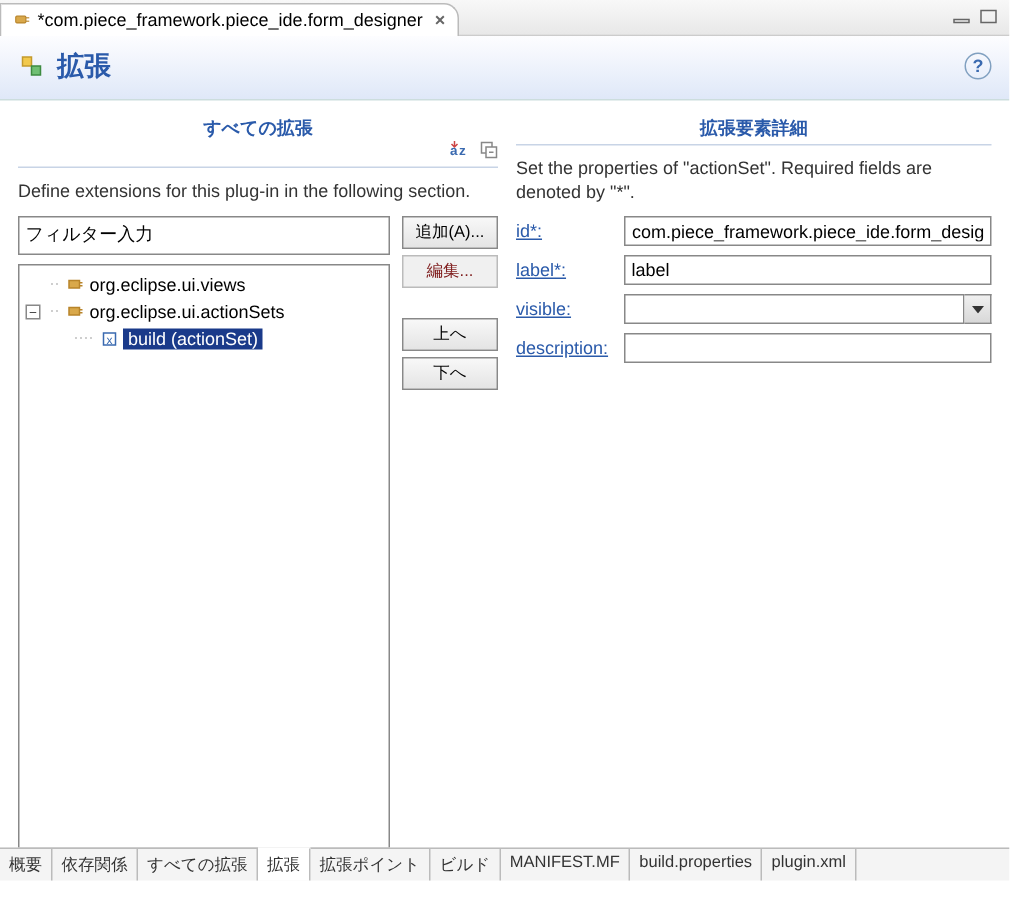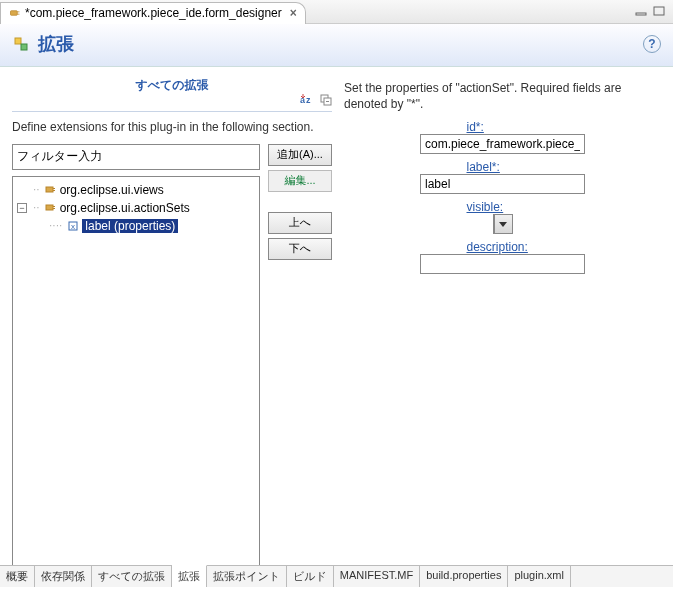--- a/index.html
+++ b/index.html
@@ -32,24 +32,24 @@
   .tree-row { display: flex; align-items: center; height: 18px; }
   .twisty { width: 10px; height: 10px; border: 1px solid #888; font-size: 9px; line-height: 8px; text-align: center; margin-right: 4px; cursor: pointer; color: #444; font-family: Arial; }
   .twisty.empty { border: none; }
   .dots { color: #aaa; margin: 0 2px; font-size: 10px; }
   .node-icon { width: 12px; height: 12px; margin: 0 3px; flex-shrink: 0; }
   .node-label { white-space: nowrap; }
   .selected { background: #1a3a8a; color: #fff; padding: 0 3px; }
   
   .btn-col { width: 64px; display: flex; flex-direction: column; gap: 4px; }
   .btn { border: 1px solid #888; background: linear-gradient(#f8f8f8,#e4e4e4); height: 22px; font-size: 11px; cursor: pointer; }
-  .btn:disabled, .btn.disabled { color: #15803d; cursor: default; background: #f0f0f0; border-color: #bbb; }
+  .btn:disabled, .btn.disabled { color: #7f1d1d; cursor: default; background: #f0f0f0; border-color: #bbb; }
   
   .right-pane { flex: 1; display: flex; flex-direction: column; }
-  .prop-row { display: flex; align-items: center; margin-bottom: 6px; flex-direction: column; }
+  .prop-row { display: flex; align-items: center; margin-bottom: 6px; }
   .prop-label { width: 72px; color: #2a5aaa; text-decoration: underline; }
   .prop-input { flex: 1; border: 1px solid #888; height: 20px; padding: 2px 4px; font-size: 12px; }
   .prop-select-wrap { flex: 1; display: flex; }
   .prop-select { flex: 1; border: 1px solid #888; height: 20px; background: #fff; }
   .select-btn { width: 18px; height: 20px; border: 1px solid #888; border-left: none; background: linear-gradient(#f0f0f0,#d8d8d8); display:flex; align-items:center; justify-content:center; }
   .select-btn svg { width:8px; height:5px; }
   
   .bottom-tabs { position: absolute; bottom: 12px; left: 0; right: 0; height: 22px; display: flex; background: #f4f4f4; border-top: 1px solid #bbb; }
   .bottom-tabs .btab { border-right: 1px solid #bbb; padding: 3px 6px; font-size: 11px; cursor: pointer; color: #333; }
   .bottom-tabs .btab.active { background: #fff; border-top: 1px solid #fff; margin-top: -1px; font-weight: normal; }
@@ -130,35 +130,38 @@
               </svg>
             <span class="node-label">org.eclipse.ui.actionSets</span>
           </div>
           <div class="tree-row" style="padding-left:16px">
             <span class="twisty empty"></span>
             <span class="dots">····</span>
             <svg class="node-icon" viewBox="0 0 12 12">
                 <rect x="2" y="2" width="8" height="8" fill="#fff" stroke="#3a6ab0"></rect>
                 <text x="4" y="9" font-size="8" fill="#3a6ab0">x</text>
               </svg>
-            <span class="node-label selected">label (properties)</span>
+            <span class="node-label selected">build (actionSet)</span>
           </div>
         </div>
       </div>
       <div class="btn-col">
         <button class="btn">追加(A)...</button>
         <button class="btn disabled">編集...</button>
         <div style="height:12px"></div>
         <button class="btn">上へ</button>
         <button class="btn">下へ</button>
       </div>
     </div>
   </div>
 
   <div class="right-pane">
+    <div class="section-title">
+      <span>拡張要素詳細</span>
+    </div>
     <div class="desc">Set the properties of "actionSet". Required fields are denoted by "*".</div>
 
     <div class="prop-row">
       <span class="prop-label">id*:</span>
       <input class="prop-input" value="com.piece_framework.piece_ide.form_designer" style="">
     </div>
     <div class="prop-row">
       <span class="prop-label">label*:</span>
       <input class="prop-input" value="label" style="">
     </div>

